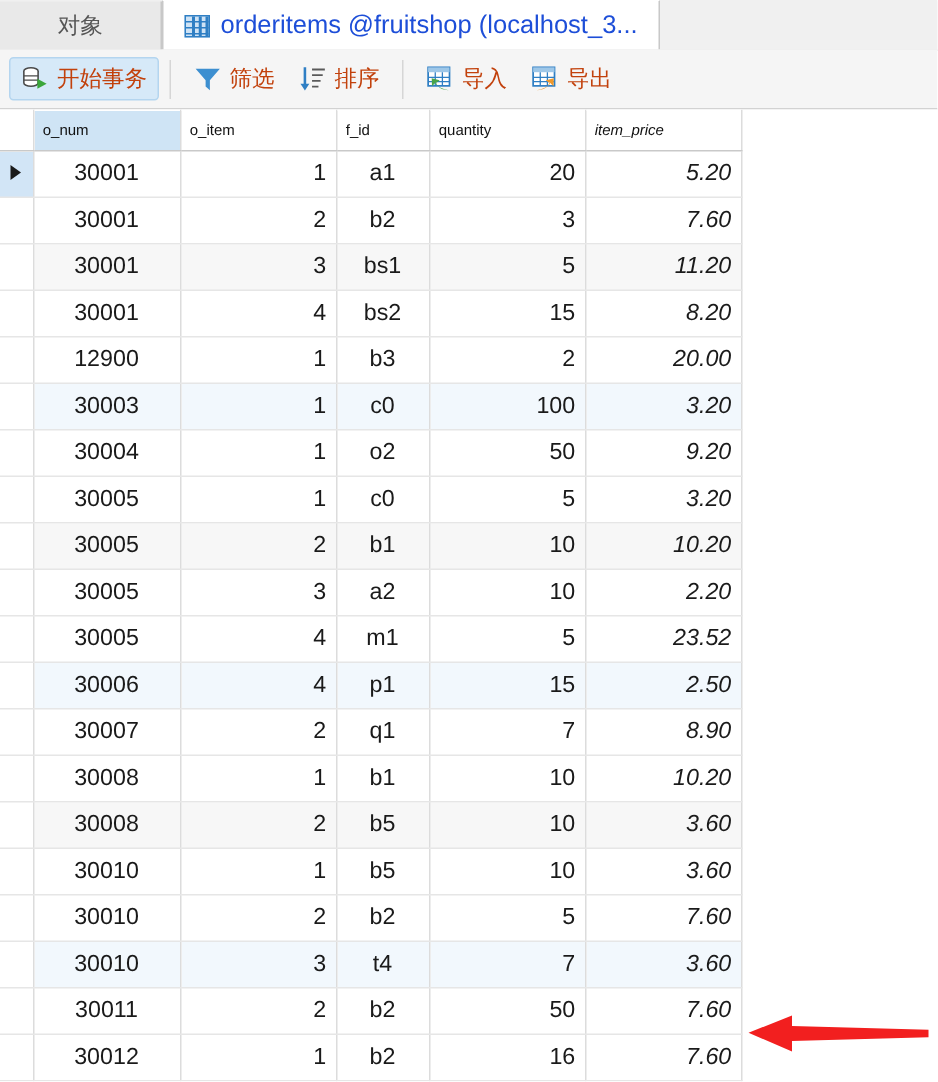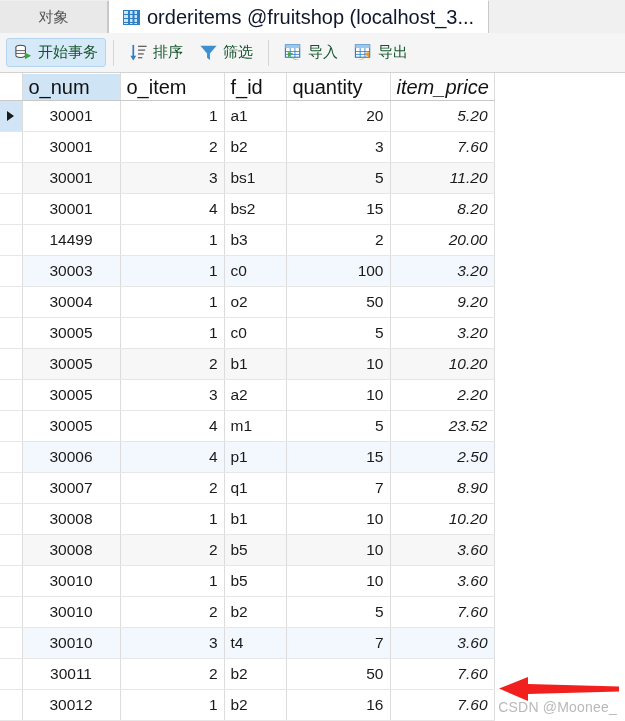--- a/index.html
+++ b/index.html
@@ -38,22 +38,22 @@
     color: #555;
     width: 108px;
     justify-content: center;
   }
   .tab.active {
     background: #ffffff;
     border-left: 1px solid #c8c8c8;
     border-right: 1px solid #c8c8c8;
     border-top: 1px solid #ffffff;
     height: 33px;
-    color: #0f172a;
-    font-size: 20px;
+    color: #1d4ed8;
+    font-size: 17px;
     gap: 7px;
     margin-top: 22px;
   }
   .tabbar-rest {
     flex: 1;
     height: 32px;
     background: #f0f0f0;
   }
   .grid-icon {
     width: 17px; height: 15px;
@@ -81,21 +81,21 @@
     width: 625px; height: 40px;
     background: #f5f5f5;
     border-bottom: 1px solid #d2d2d2;
     display: flex; align-items: center;
     padding-left: 6px;
     box-sizing: border-box;
   }
   .tb-btn {
     display: flex; align-items: center; gap: 5px;
     height: 29px; padding: 0 7px;
-    font-size: 15px; color: #14532d;
+    font-size: 15px; color: #c2410c;
     border: 1px solid transparent; border-radius: 3px;
     box-sizing: border-box;
     cursor: default; white-space: nowrap;
   }
   .tb-btn.active {
     background: #d6e9f8;
     border: 1px solid #b4d5ef;
   }
   .tb-sep {
     width: 1px; height: 26px; background: #d6d6d6; margin: 0 7px;
@@ -134,40 +134,40 @@
     overflow: hidden;
     white-space: nowrap;
     font-weight: normal;
   }
   table.grid thead th {
     background: #ffffff;
     border-bottom: 1px solid #c9c9c9;
     border-top: 1px solid #ffffff;
     text-align: left;
     height: 27px;
-    font-size: 20px;
+    font-size: 10px;
     color: #111;
   }
   table.grid thead th.selcol { background: #cfe4f5; }
   th.col-ind, td.col-ind {
     width: 22px; padding: 0;
     border-right: 1px solid #dcdcdc;
     text-align: center;
   }
   td.col-ind.current { background: #d2e5f6; }
   .row-arrow {
     display: inline-block;
     width: 0; height: 0;
     border-top: 5px solid transparent;
     border-bottom: 5px solid transparent;
     border-left: 7px solid #1a1a1a;
   }
   .c-onum   { width: 98px;  text-align: center; }
   .c-oitem  { width: 104px; text-align: right; }
-  .c-fid    { width: 62px;  text-align: left;  padding-left: 5px; }
+  .c-fid    { width: 62px;  text-align: center;  padding-left: 5px; }
   .c-qty    { width: 104px; text-align: right; margin-left: 32px; }
   .c-price  { width: 104px; text-align: right; border-right: 1px solid #dcdcdc; font-style: italic; }
   thead th.c-onum, thead th.c-oitem, thead th.c-qty, thead th.c-price { text-align: left; }
   tbody tr.tint-gray td { background: #f7f7f7; }
   tbody tr.tint-blue td { background: #f2f8fd; }
   tbody tr.tint-gray td.col-ind,
   tbody tr.tint-blue td.col-ind { background: #ffffff; }
 
   
   .red-arrow { position: absolute; left: 498px; top: 672px; }
@@ -203,40 +203,40 @@
         <path d="M2 4.5 V13 c0 1.2 2.2 2.2 5 2.2 s5-1 5-2.2 V4.5" fill="#ffffff" stroke="#4a4a4a" stroke-width="1.1"></path>
         <line x1="2" y1="8" x2="12" y2="8" stroke="#4a4a4a" stroke-width="0.9"></line>
         <line x1="2" y1="11" x2="12" y2="11" stroke="#4a4a4a" stroke-width="0.9"></line>
         <polygon points="11.5,10 18,13.5 11.5,17" fill="#3aa63a"></polygon>
       </svg>
       <span>开始事务</span>
     </div>
 
     <div class="tb-sep"></div>
 
+
+    <div class="tb-btn">
+      <svg class="ic" viewBox="0 0 20 20">
+        <polygon points="1.5,3 18.5,3 11.5,11 11.5,18 8.5,15.5 8.5,11" fill="#3d8fd0"></polygon>
+      </svg>
+      <span>筛选</span>
+    </div>
 
     <div class="tb-btn">
       <svg class="ic" viewBox="0 0 20 20">
         <path d="M4.5 2 V15" stroke="#2f7fc4" stroke-width="1.8" fill="none"></path>
         <polygon points="1.4,13.5 7.6,13.5 4.5,18.3" fill="#2f7fc4"></polygon>
         <g stroke="#5a5a5a" stroke-width="1.3">
           <line x1="9.5" y1="3.5" x2="18.5" y2="3.5"></line>
           <line x1="9.5" y1="7.5" x2="17" y2="7.5"></line>
           <line x1="9.5" y1="11.5" x2="15.5" y2="11.5"></line>
           <line x1="9.5" y1="15.5" x2="14" y2="15.5"></line>
         </g>
       </svg>
       <span>排序</span>
-    </div>
-
-    <div class="tb-btn">
-      <svg class="ic" viewBox="0 0 20 20">
-        <polygon points="1.5,3 18.5,3 11.5,11 11.5,18 8.5,15.5 8.5,11" fill="#3d8fd0"></polygon>
-      </svg>
-      <span>筛选</span>
     </div>
 
     <div class="tb-sep"></div>
 
     <div class="tb-btn">
       <svg class="ic" viewBox="0 0 20 20">
         <rect x="1.5" y="2" width="15" height="13" fill="#ffffff" stroke="#2f7fc4" stroke-width="1.2"></rect>
         <rect x="1.5" y="2" width="15" height="3.4" fill="#9ec7e8"></rect>
         <g stroke="#2f7fc4" stroke-width="0.9">
           <line x1="1.5" y1="9" x2="16.5" y2="9"></line>
@@ -305,21 +305,21 @@
           <tr>
             <td class="col-ind"></td>
             <td class="c-onum">30001</td>
             <td class="c-oitem">4</td>
             <td class="c-fid">bs2</td>
             <td class="c-qty">15</td>
             <td class="c-price">8.20</td>
           </tr>
           <tr>
             <td class="col-ind"></td>
-            <td class="c-onum">14499</td>
+            <td class="c-onum">12900</td>
             <td class="c-oitem">1</td>
             <td class="c-fid">b3</td>
             <td class="c-qty">2</td>
             <td class="c-price">20.00</td>
           </tr>
           <tr class="tint-blue">
             <td class="col-ind"></td>
             <td class="c-onum">30003</td>
             <td class="c-oitem">1</td>
             <td class="c-fid">c0</td>
@@ -439,15 +439,14 @@
             <td class="c-price">7.60</td>
           </tr>
         </tbody>
     </table>
   </div>
 
   <svg class="red-arrow" width="122" height="34" viewBox="0 0 122 34">
     <path d="M1 16.5 L30 5 L30 12 L121 14.5 L121 19.5 L30 22 L30 29 Z" fill="#f21f1f"></path>
   </svg>
 
-  <div class="watermark">CSDN @Moonee_</div>
 
 </div>
 
 </body></html>

